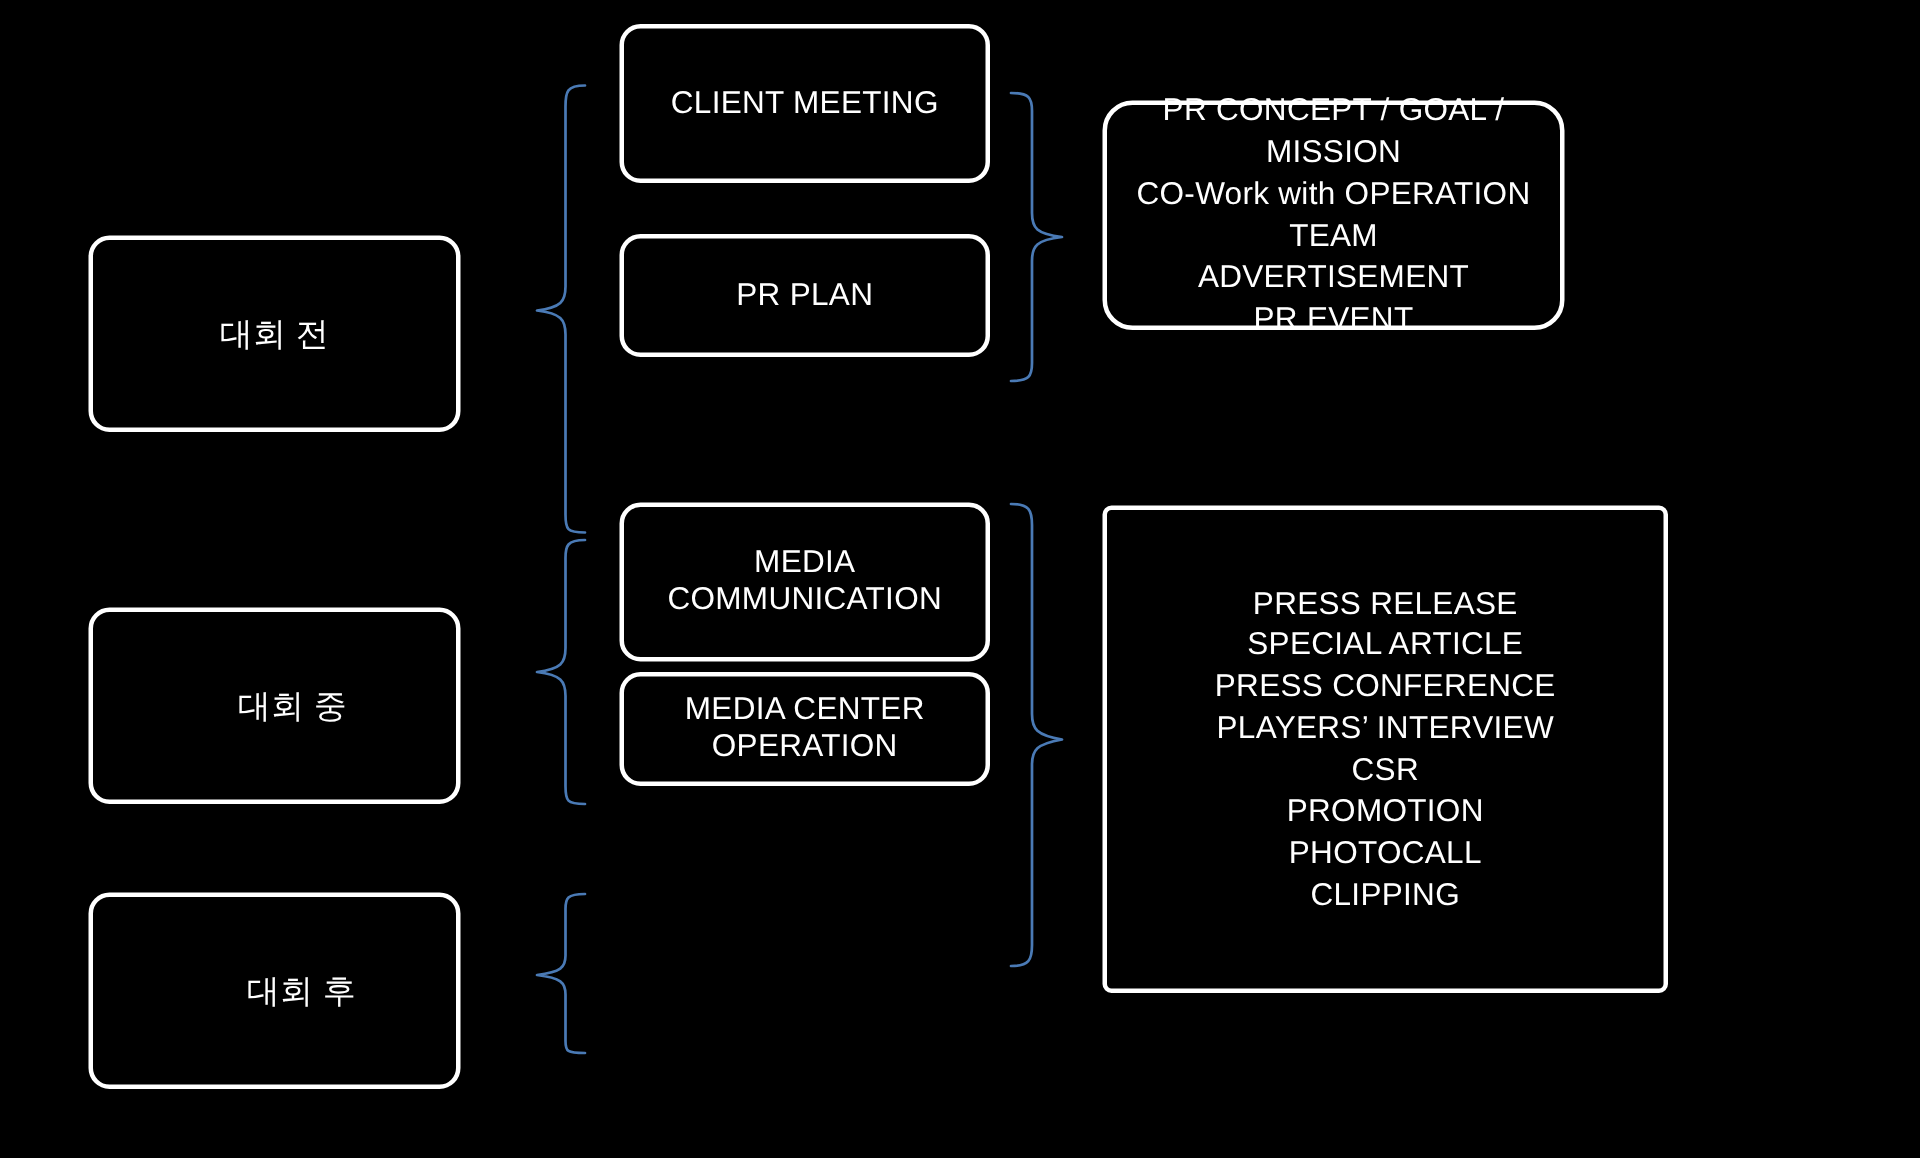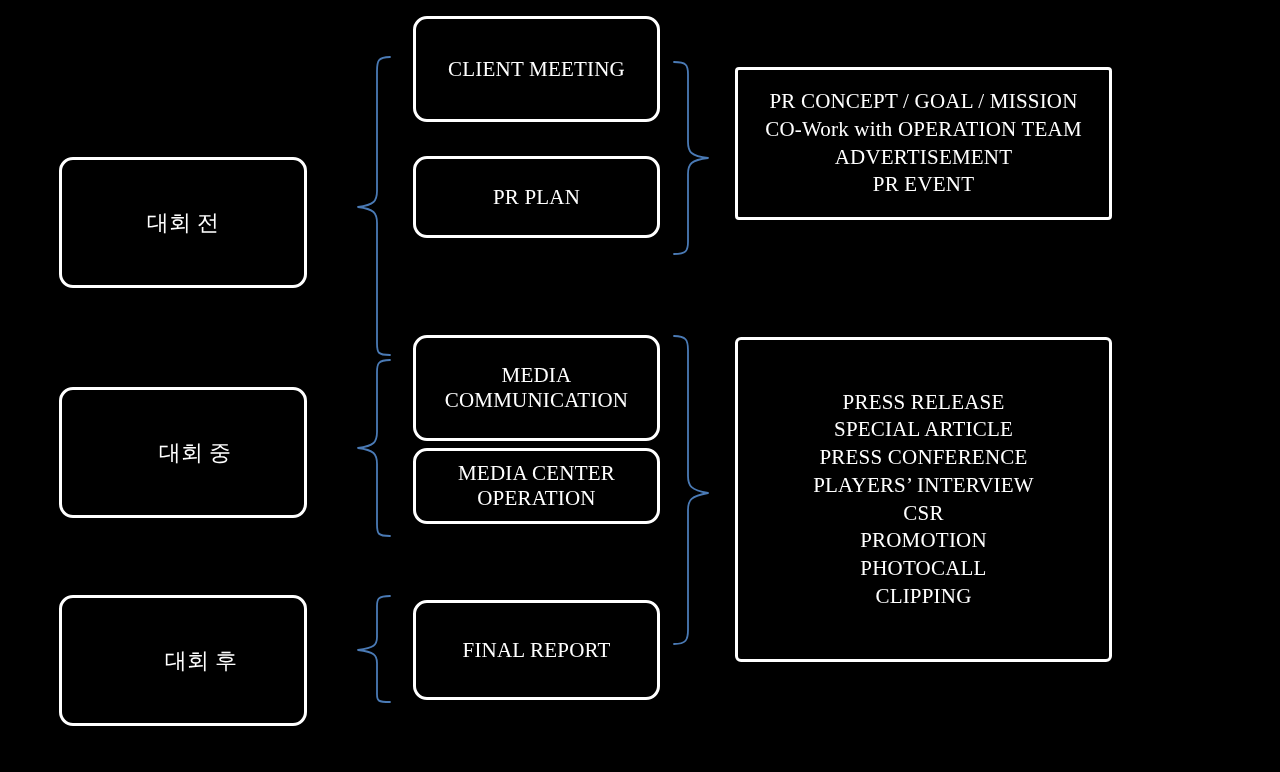--- a/index.html
+++ b/index.html
@@ -28,33 +28,32 @@
     display: flex;
     align-items: center;
     justify-content: center;
     text-align: center;
     color: #ffffff;
     background: #000000;
     border: 3px solid #ffffff;
     line-height: 1.18;
     letter-spacing: 0.2px;
     white-space: pre-line;
-    font-family: Liberation Serif, serif;
   }
 
   
   .stage-node {
     left: 59px;
     width: 248px;
     height: 131px;
     border-radius: 14px;
     font-size: 22px;
   }
   #stage-0 { top: 157px; }
-  #stage-1 { top: 387px; padding-left: 24px; }
+  #stage-1 { top: 405px; padding-left: 24px; }
   #stage-2 { top: 595px; padding-left: 36px; }
 
   
   .activity-node {
     left: 413px;
     width: 247px;
     border-radius: 14px;
     font-size: 21px;
   }
   #activity-0 { top:  16px; height: 106px; }
@@ -65,23 +64,23 @@
 
   
   .detail-node {
     color: #ffffff;
     font-size: 21px;
     line-height: 1.32;
   }
   #detail-0 {
     left: 735px;
     top: 67px;
-    width: 377px;
+    width: 308px;
     height: 153px;
-    border-radius: 4px;
+    border-radius: 20px;
   }
   #detail-1 {
     left: 735px;
     top: 337px;
     width: 377px;
     height: 325px;
     border-radius: 6px;
   }
 
   
@@ -132,21 +131,20 @@
   <div class="node activity-node" id="activity-0">CLIENT MEETING</div>
 
   <div class="node activity-node" id="activity-1">PR PLAN</div>
 
   <div class="node activity-node" id="activity-2">MEDIA
 COMMUNICATION</div>
 
   <div class="node activity-node" id="activity-3">MEDIA CENTER
 OPERATION</div>
 
-  <div class="node activity-node" id="activity-4">FINAL REPORT</div>
 
   <div class="brace" id="brace-right-top" style="left:672px; top:60px;">
     <svg width="46" height="196" viewBox="0 0 46 196" aria-hidden="true">
       <path d="M2 2 C 14 2, 16 5, 16 14 L 16 82 C 16 92, 19 96, 36 98
                C 19 100, 16 104, 16 114 L 16 182 C 16 191, 14 194, 2 194" stroke="#4a7ab5"></path>
     </svg>
   </div>
 
   <div class="brace" id="brace-right-bottom" style="left:672px; top:334px;">
     <svg width="46" height="312" viewBox="0 0 46 312" aria-hidden="true">

